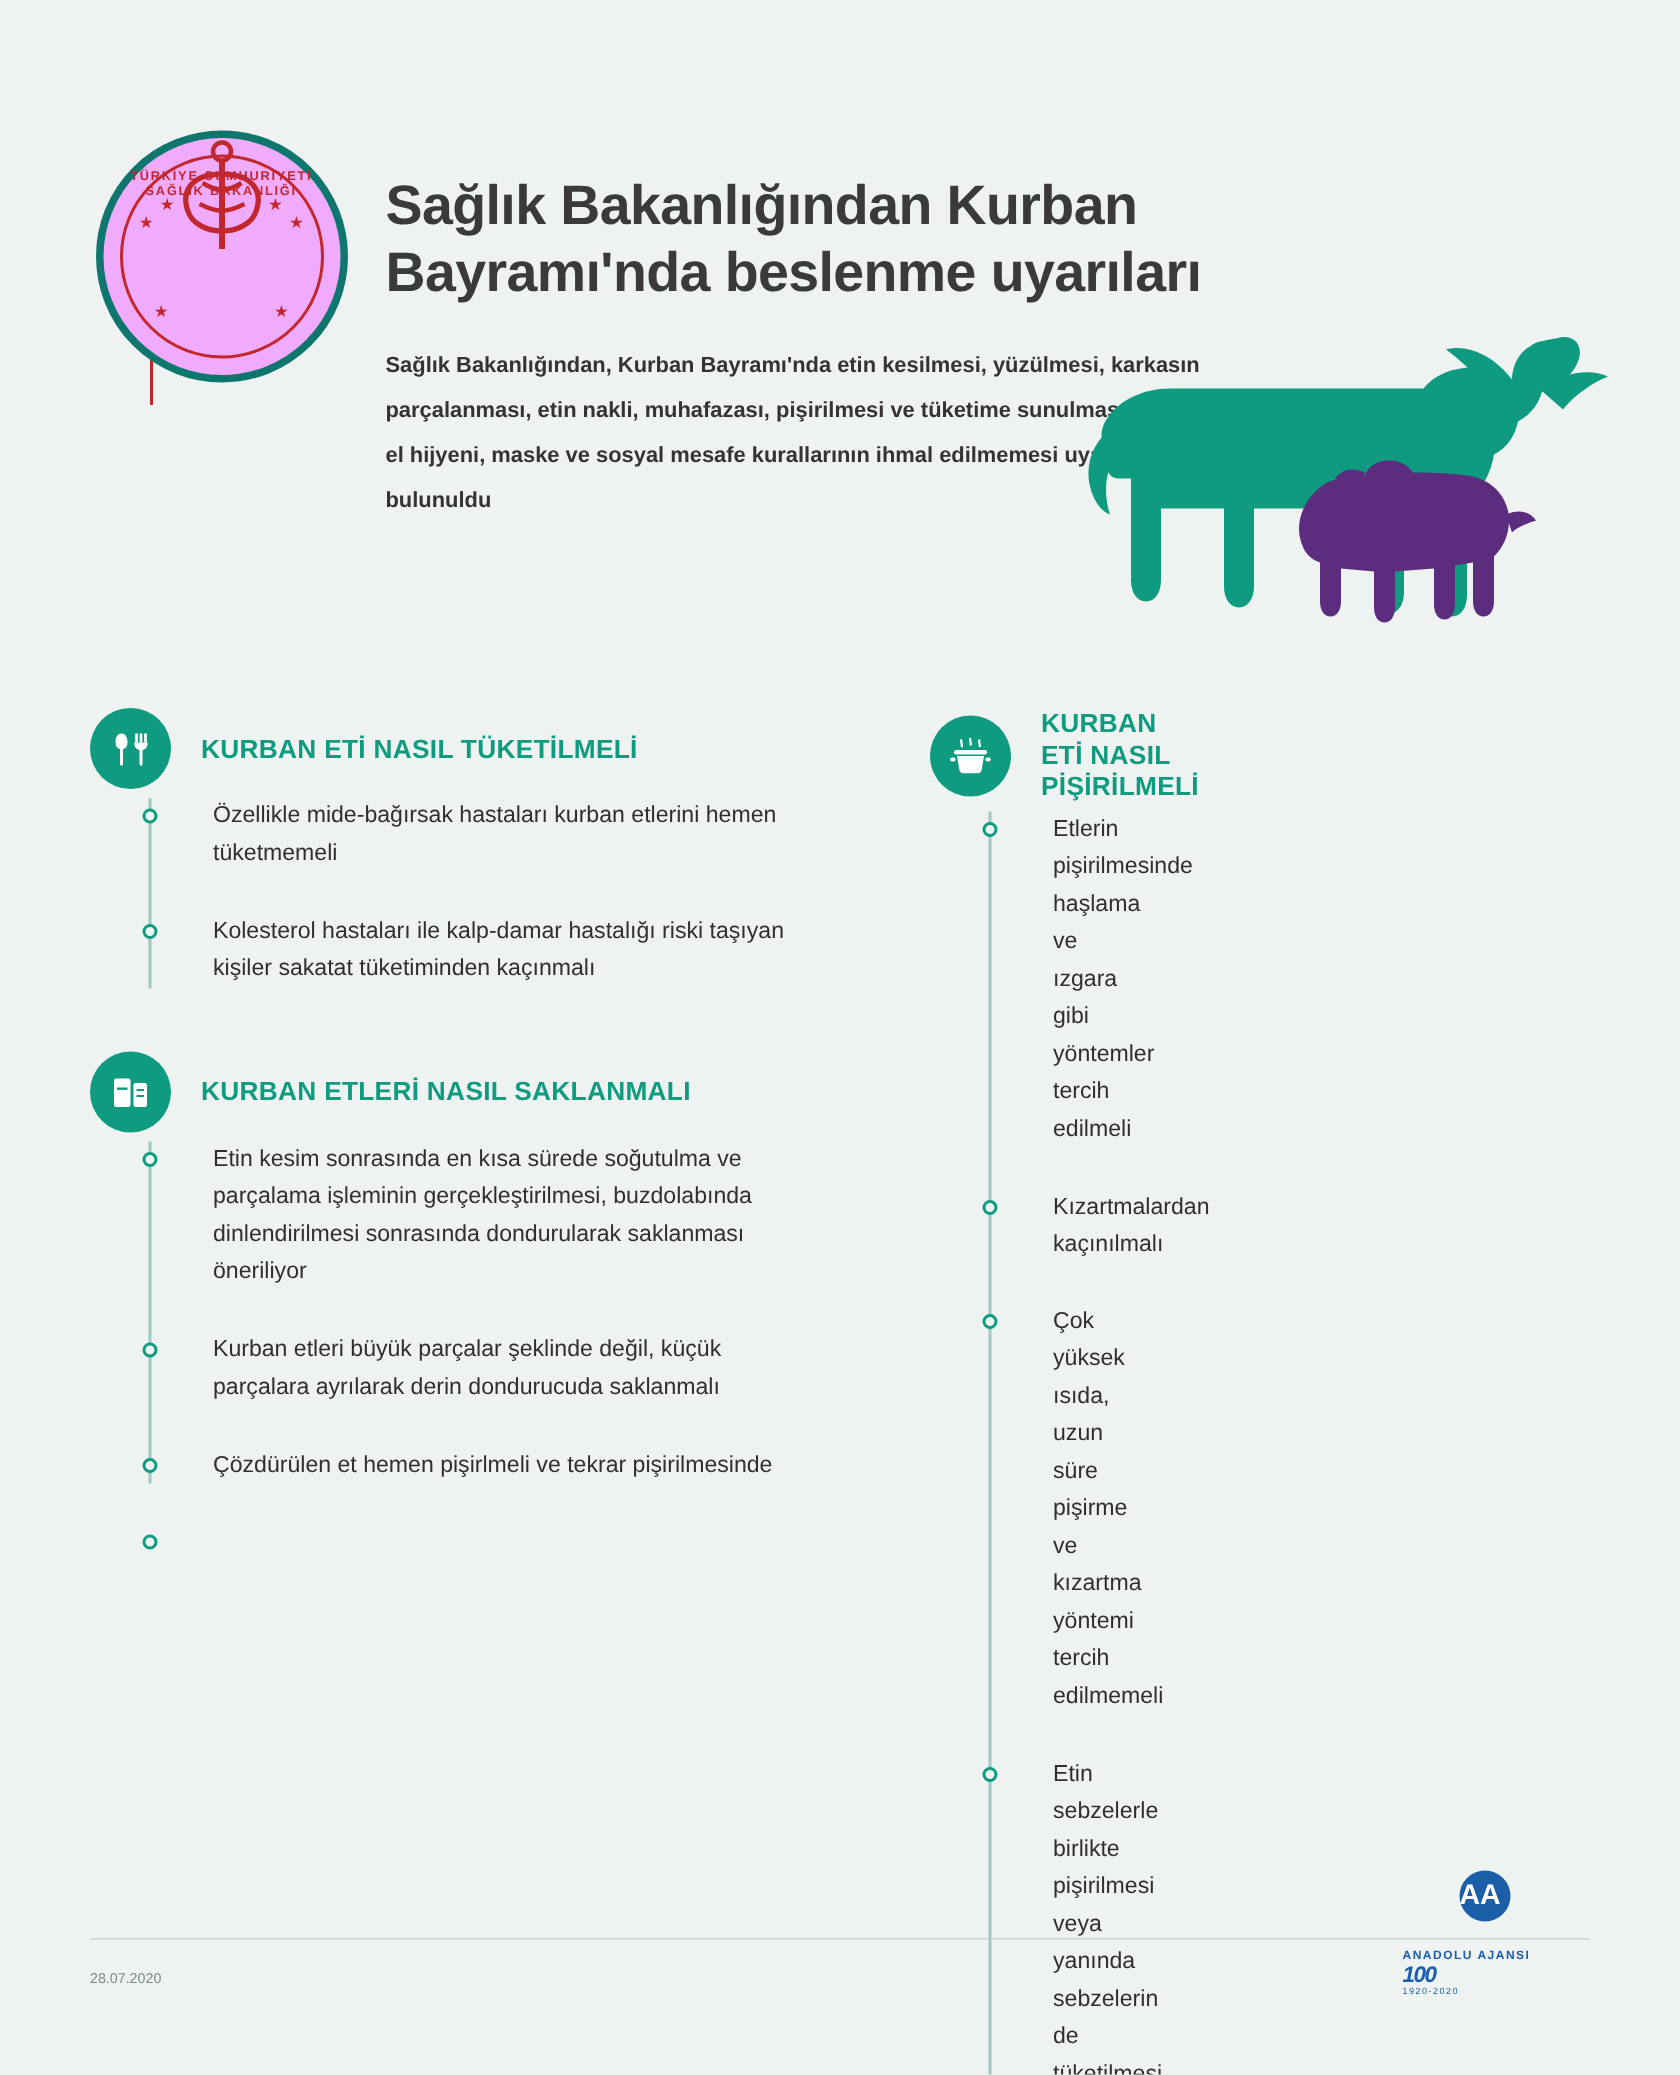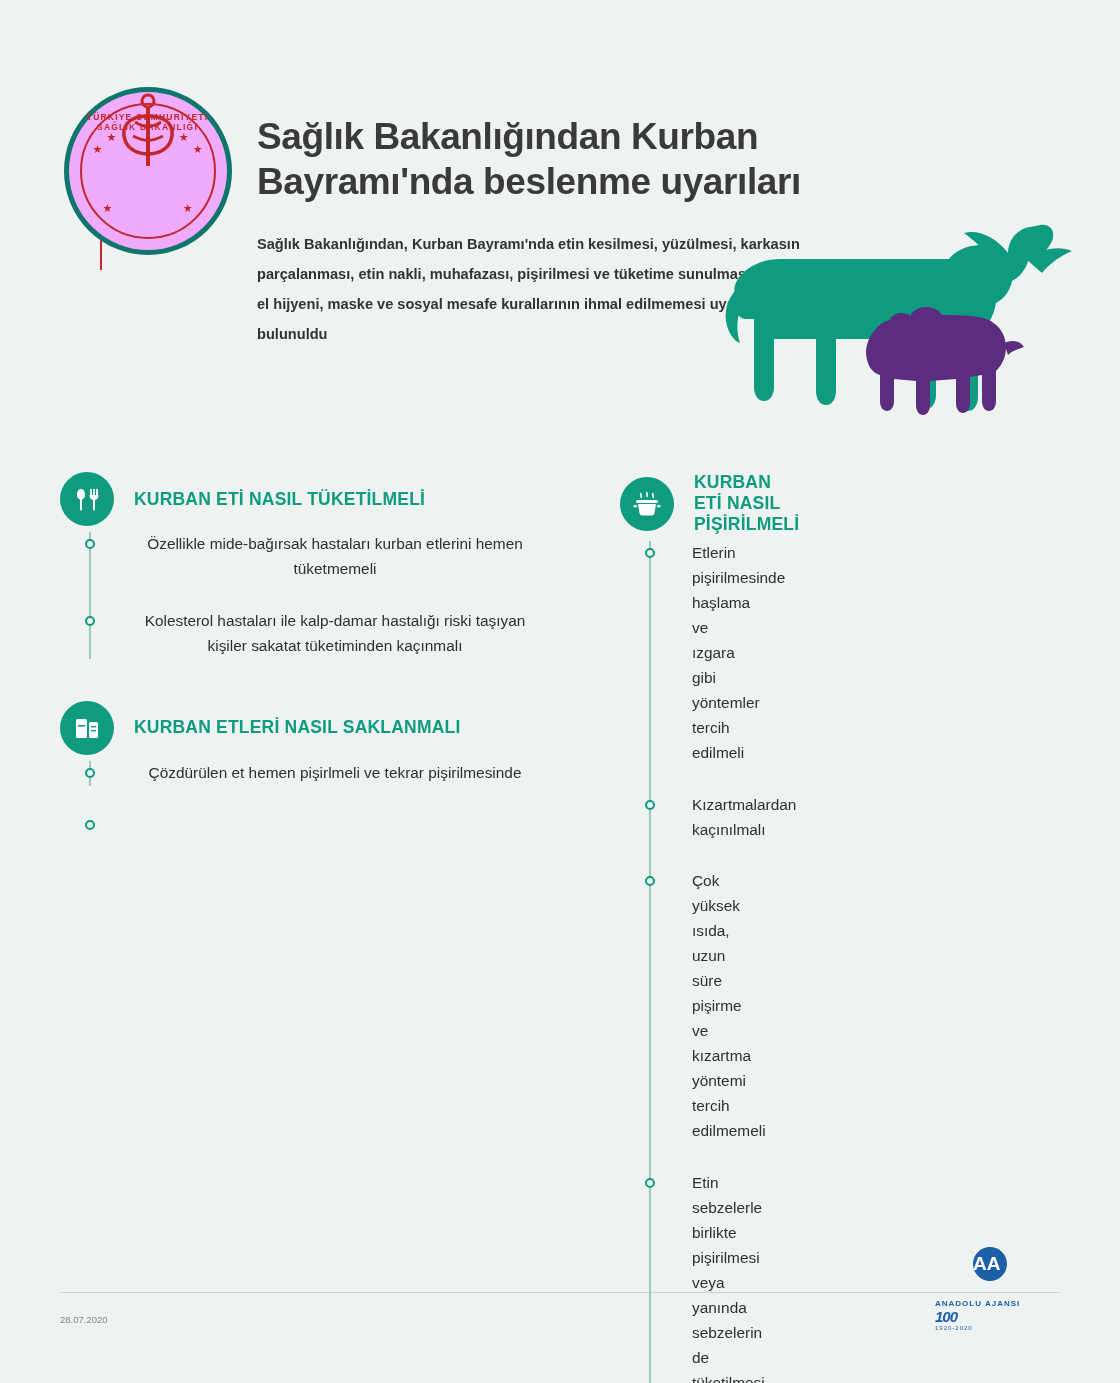--- a/index.html
+++ b/index.html
@@ -135,26 +135,25 @@
     z-index: 4;
   }
   .sec-title {
     font-size: 17.5px;
     font-weight: bold;
     color: #0f9b7f;
     letter-spacing: 0.2px;
   }
 
   .items {
-    margin: 0;
+    margin: 10px;
     padding: 0;
     list-style: none;
     position: relative;
     margin-top: 6px;
-    text-align: center;
   }
   .item {
     position: relative;
     padding-left: 72px;
     margin-bottom: 27px;
     font-size: 15.4px;
     line-height: 1.62;
     color: #2f2f2f;
   }
   .item .dot {
@@ -325,20 +324,28 @@
             <rect x="19" y="13" width="5" height="1.4" fill="#0f9b7f"></rect>
             <rect x="19" y="17" width="5" height="1.4" fill="#0f9b7f"></rect>
           </svg>
         </div>
         <div class="sec-title">KURBAN ETLERİ NASIL SAKLANMALI</div>
       </div>
       <ul class="items">
         <div class="track"></div>
         <li class="item">
           <span class="dot"></span>
+          <span>Etin kesim sonrasında en kısa sürede soğutulma ve parçalama işleminin gerçekleştirilmesi, buzdolabında dinlendirilmesi sonrasında dondurularak saklanması öneriliyor</span>
+        </li>
+        <li class="item">
+          <span class="dot"></span>
+          <span>Kurban etleri büyük parçalar şeklinde değil, küçük parçalara ayrılarak derin dondurucuda saklanmalı</span>
+        </li>
+        <li class="item">
+          <span class="dot"></span>
           <span>Çözdürülen et hemen pişirlmeli ve tekrar pişirilmesinde</span>
         </li>
         <li class="item">
           <span class="dot"></span>
         </li>
       </ul>
     </div>
   </div>
 
   <div class="col right">

